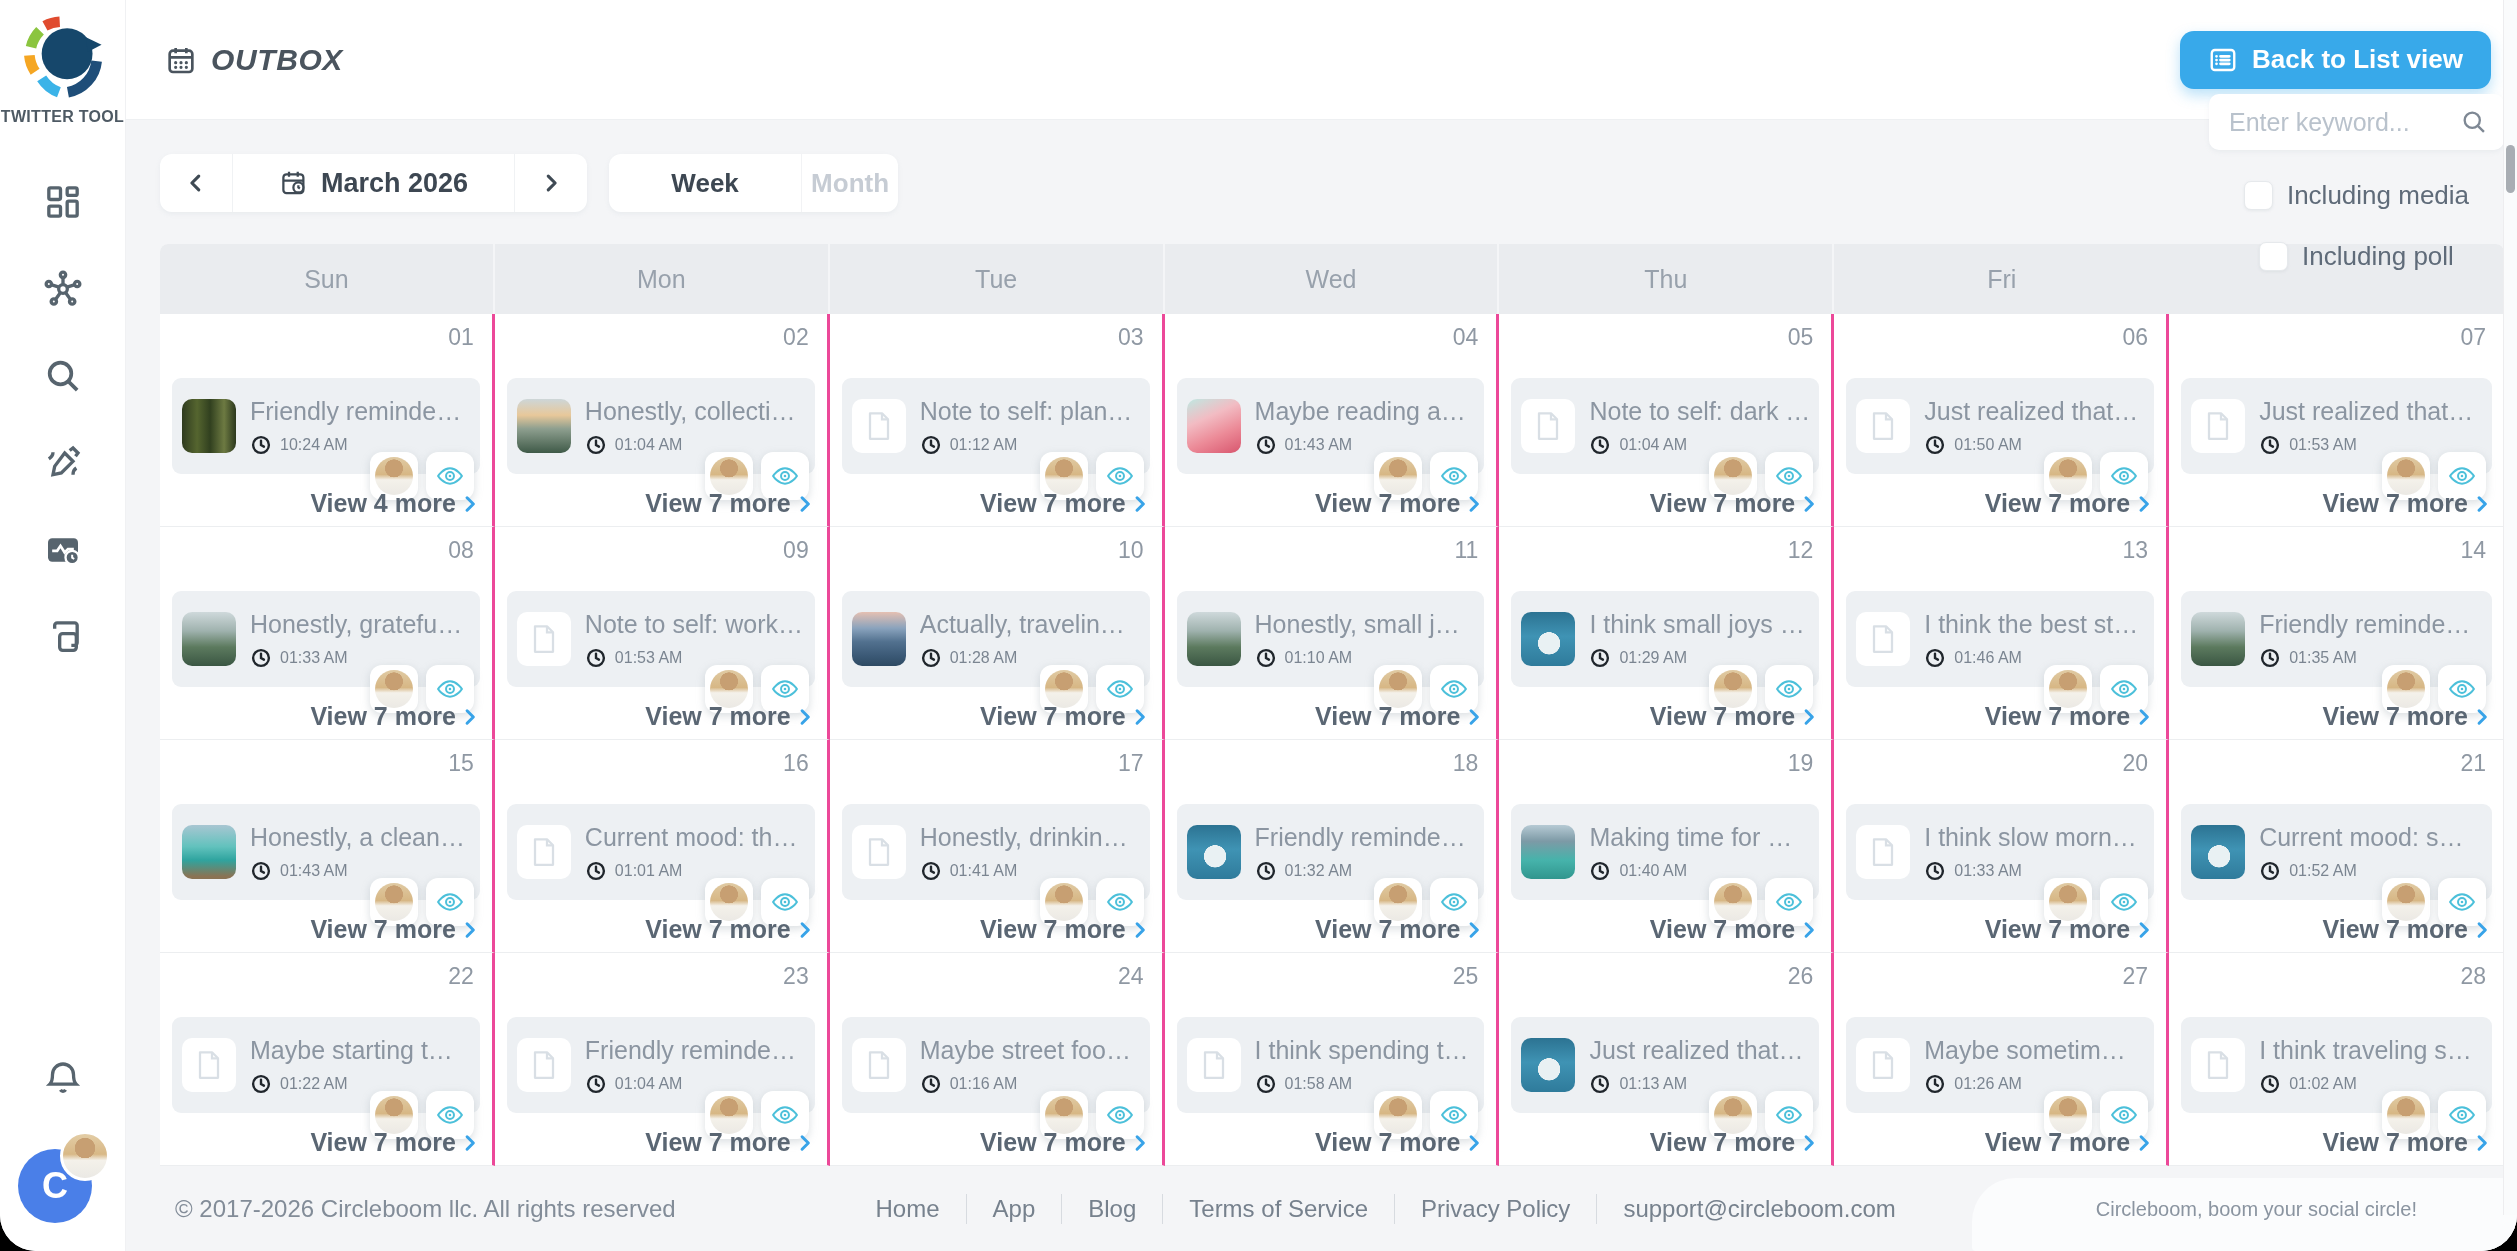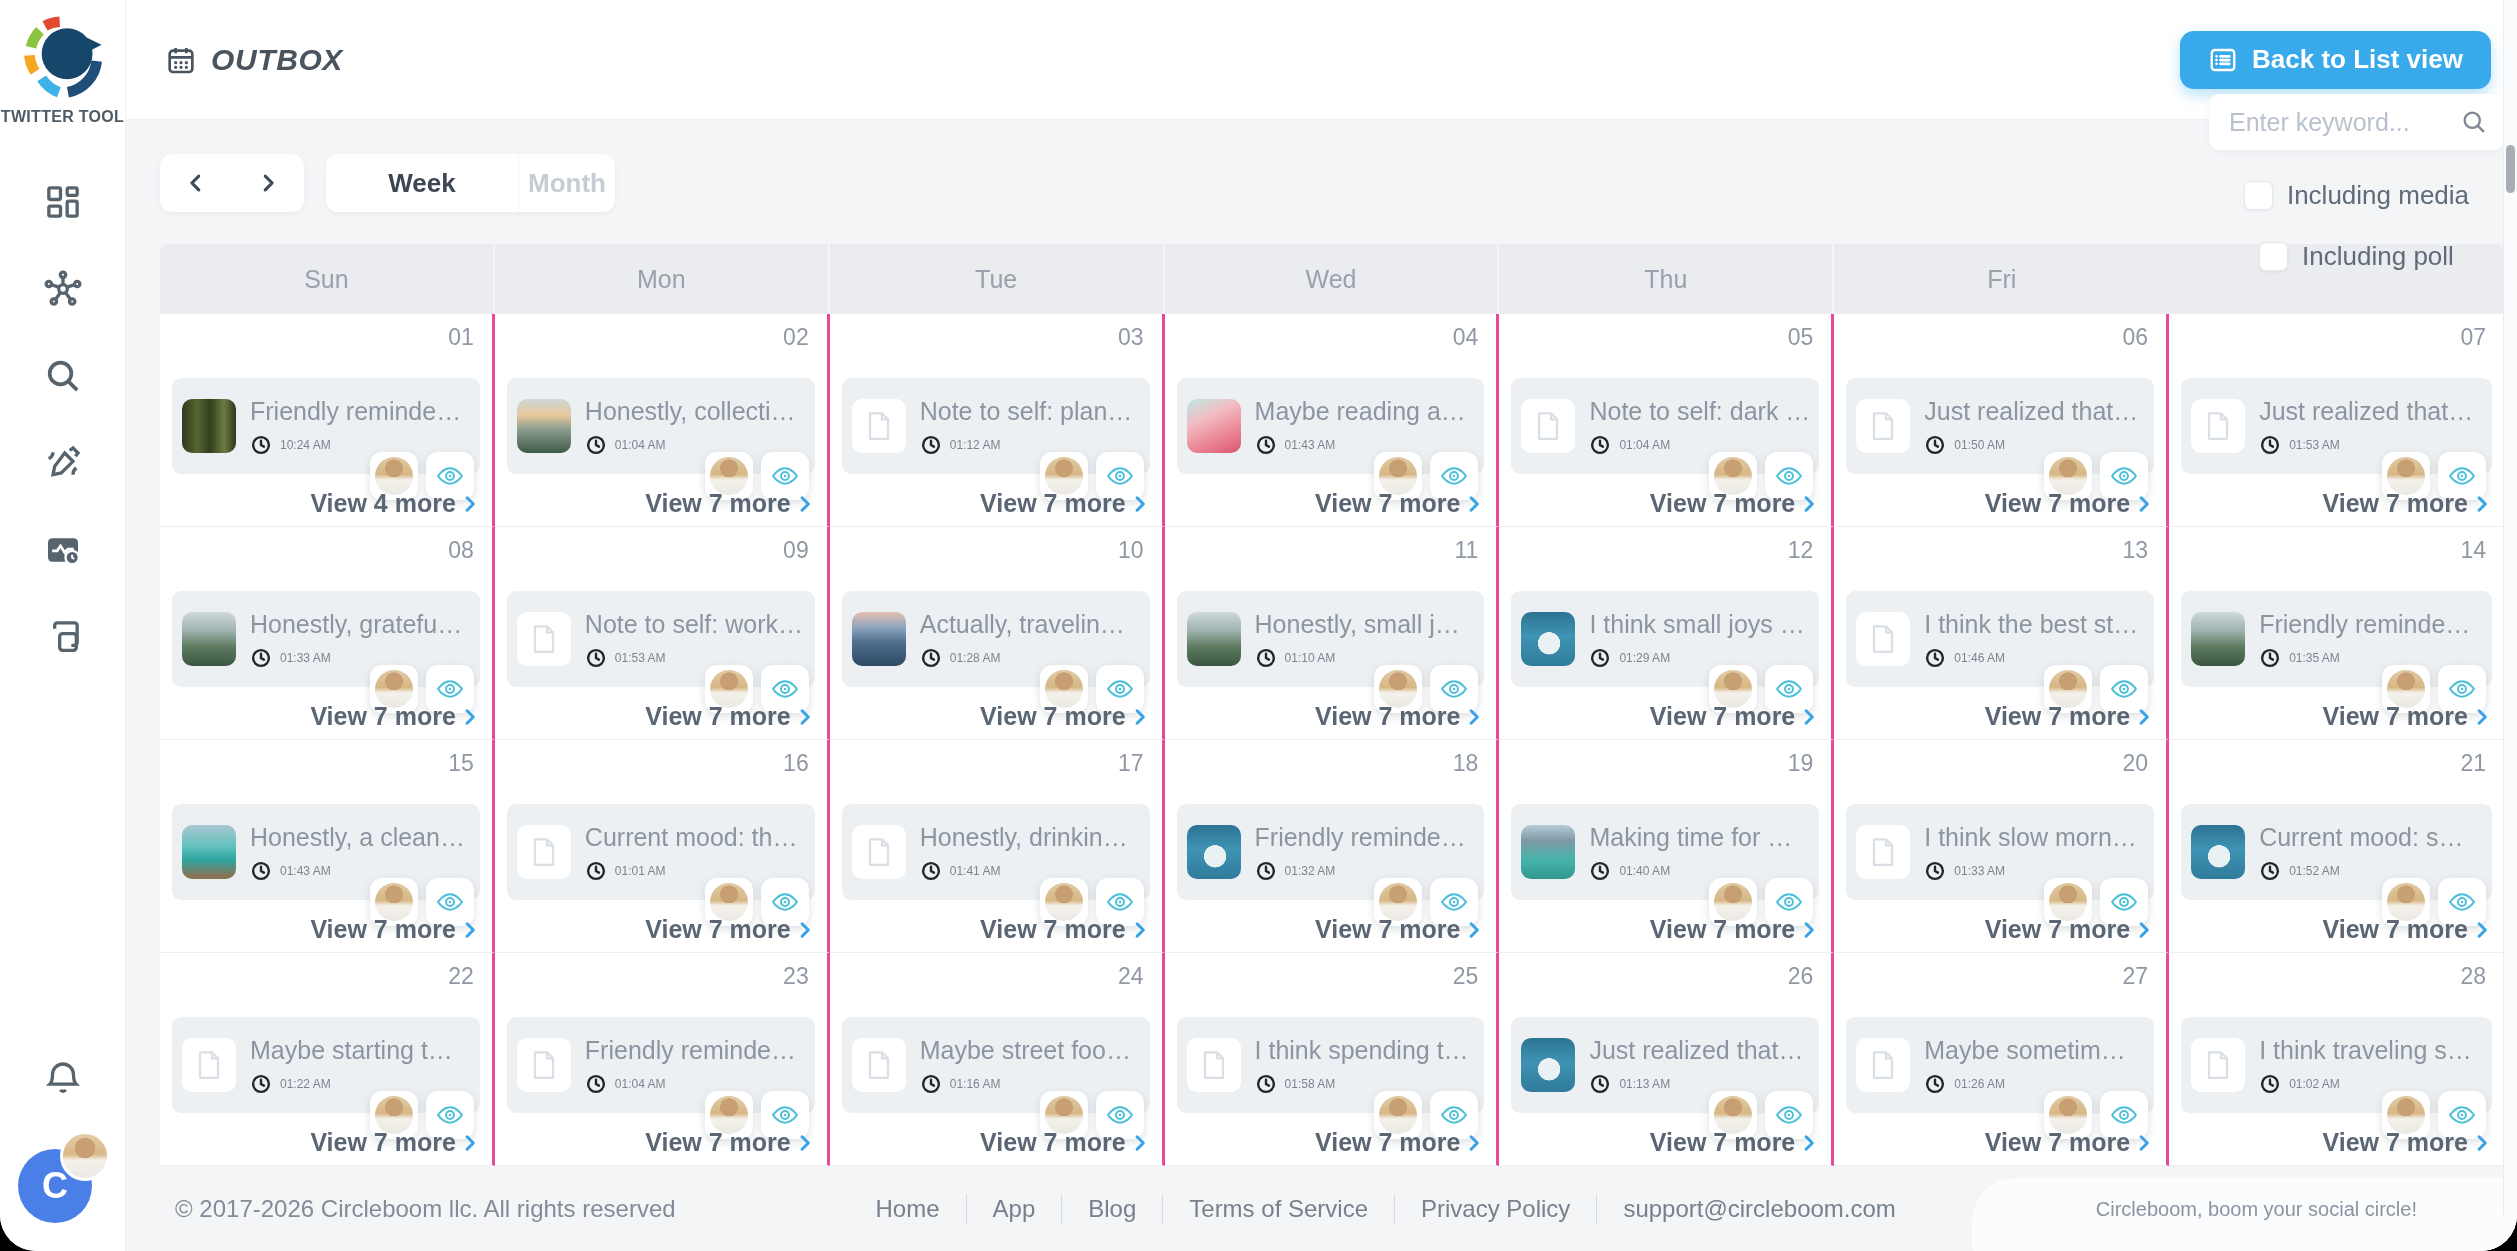--- a/index.html
+++ b/index.html
@@ -62,21 +62,21 @@
   .grid{display:grid;grid-template-columns:repeat(7,1fr);grid-auto-rows:213px;background:#fff;}
   .cell{position:relative;border-right:3px solid #ec4899;border-bottom:1px solid #eceef0;}
   .cell:nth-child(7n){border-right:none;}
   .dnum{position:absolute;top:10px;right:18px;font-size:23px;color:#8f98a3;}
   .event{position:absolute;left:12px;right:12px;top:64px;height:96px;background:#edf0f3;border-radius:9px;display:flex;align-items:center;padding:0 10px;box-sizing:border-box;cursor:pointer;}
   .thumb{flex:none;width:54px;height:54px;border-radius:10px;}
   .chip{flex:none;display:flex;align-items:center;justify-content:center;background:#fff;border-radius:12px;box-shadow:0 3px 8px rgba(150,160,170,.35);}
   .docchip{width:54px;height:54px;border-radius:10px;box-shadow:none;}
   .ebody{margin-left:14px;min-width:0;}
   .etitle{font-size:25px;color:#8b95a1;white-space:nowrap;overflow:hidden;}
-  .etime{display:flex;align-items:center;gap:8px;margin-top:8px;font-size:12px;color:#7b8591;}
+  .etime{display:flex;align-items:center;gap:8px;margin-top:8px;font-size:16px;color:#7b8591;}
   .etime svg{display:block;}
   .chips{position:absolute;right:6px;bottom:-26px;display:flex;gap:8px;}
   .chips .chip{width:48px;height:48px;}
   .face{width:38px;height:38px;border-radius:50%;
     background:radial-gradient(circle at 50% 30%,#c79f72 0 27%,rgba(0,0,0,0) 28%),linear-gradient(180deg,#e0caa3 0%,#d7b785 46%,#f4f1ea 60%,#ebe9e4 100%);}
   .more{position:absolute;right:12px;bottom:8px;display:flex;align-items:center;gap:4px;cursor:pointer;text-decoration:none;}
   .more span{font-size:25px;font-weight:bold;color:#5a6673;}
 
   
   .t-forest{background:linear-gradient(90deg,#2f3b1f 0%,#55652f 28%,#31401f 52%,#6d7a42 78%,#2c381d 100%);}
@@ -203,20 +203,29 @@
     <div class="content">
 
       <div class="toolbar">
         <div class="tb-left">
           <div class="navgroup">
             <div class="arrow">
               <svg viewBox="0 0 24 24" fill="none" stroke="#3f4a54" stroke-width="3.4" stroke-linecap="round" stroke-linejoin="round">
                   <path d="M15 4.5 7.5 12l7.5 7.5"></path>
                 </svg>
             </div>
+            <div class="month-btn">
+              <svg viewBox="0 0 24 24" fill="none" stroke="#3f4a54" stroke-width="1.8">
+                <rect x="3.5" y="5" width="16" height="15" rx="2.5"></rect>
+                  <path d="M8 3v4M15 3v4M3.5 10h16"></path>
+                <circle cx="15.5" cy="15.5" r="4" fill="#fff"></circle>
+                  <path d="M15.5 13.8v1.8l1.2.8"></path>
+              </svg>
+              <span>March 2026</span>
+            </div>
             <div class="arrow">
               <svg viewBox="0 0 24 24" fill="none" stroke="#3f4a54" stroke-width="3.4" stroke-linecap="round" stroke-linejoin="round">
                   <path d="M9 4.5 16.5 12 9 19.5"></path>
                 </svg>
             </div>
           </div>
           <div class="seg">
             <div class="seg-btn active">Week</div>
             <div class="seg-btn inactive">Month</div>
           </div>

